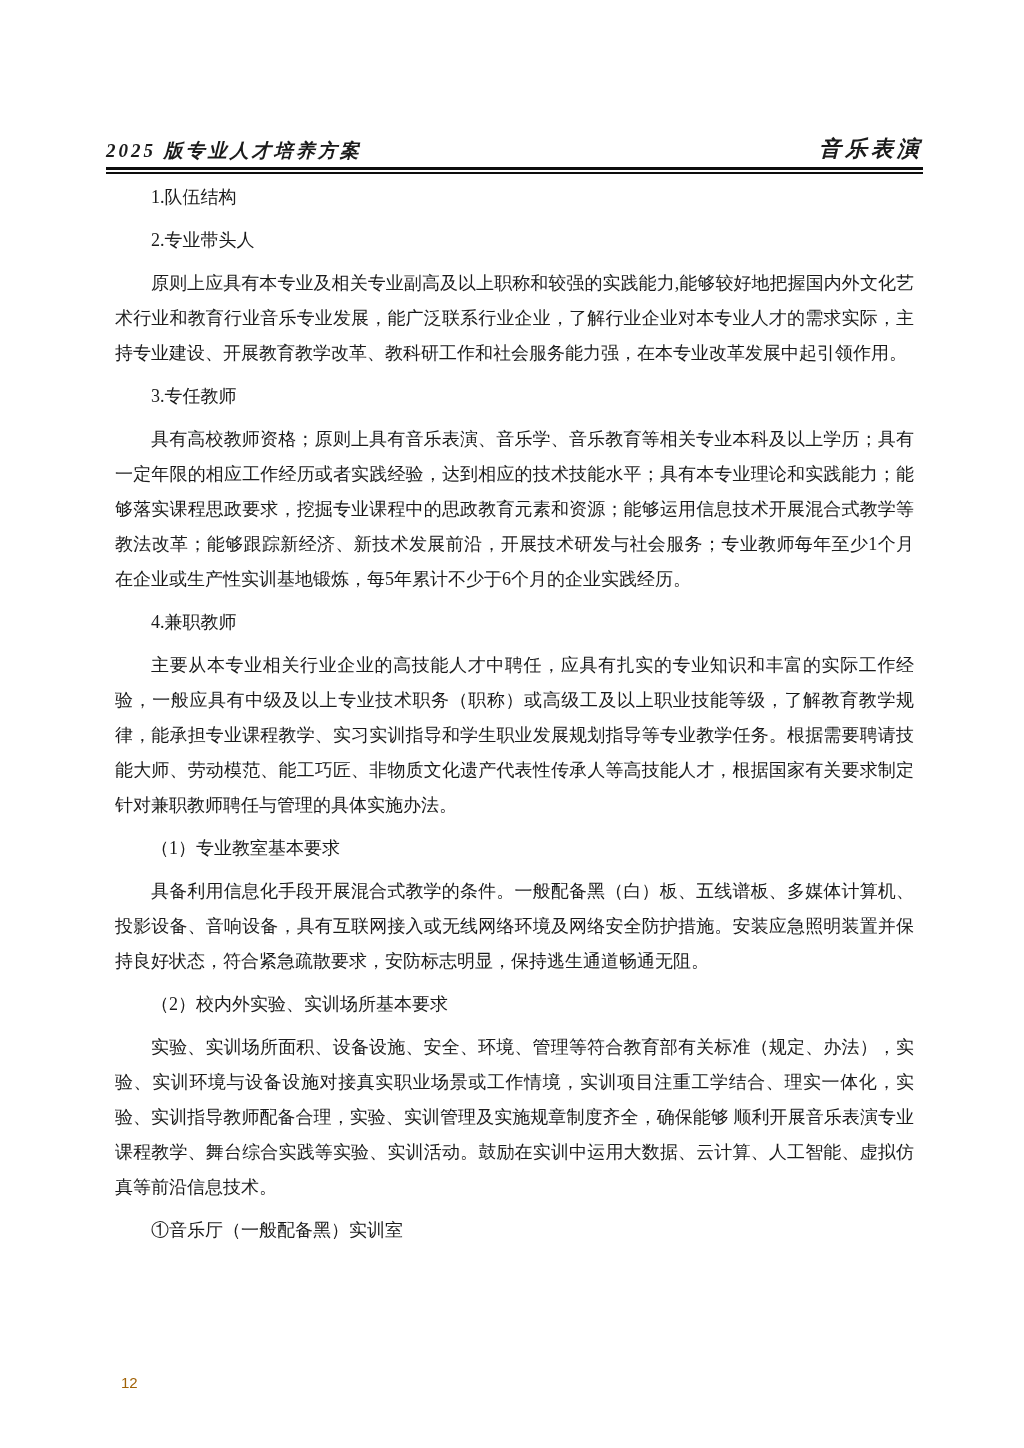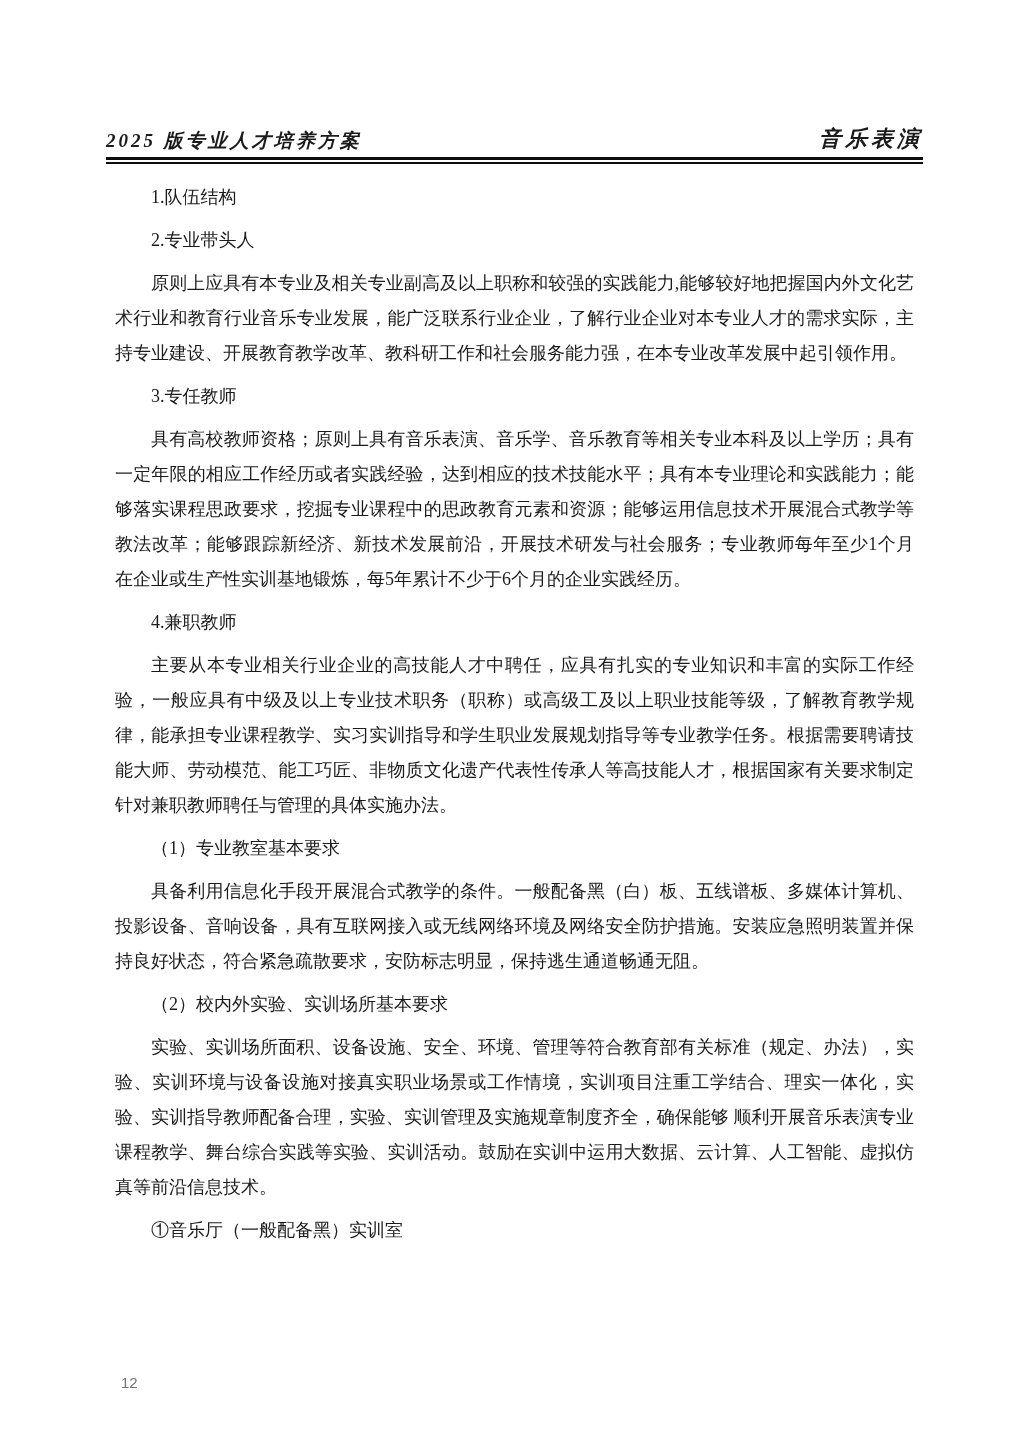--- a/index.html
+++ b/index.html
@@ -18,20 +18,21 @@
     position: absolute;
     left: 106px;
     right: 101px;
     top: 124px;
   }
   .header-row {
     display: flex;
     justify-content: space-between;
     align-items: flex-end;
     padding-bottom: 3px;
+    margin-top: 10px;
   }
   .header-left {
     font-size: 19px;
     font-weight: bold;
     font-style: italic;
     letter-spacing: 3px;
     white-space: nowrap;
   }
   .header-right {
     font-size: 22px;
@@ -62,21 +63,21 @@
     word-break: break-all;
   }
   .content p.para-first { text-indent: 1em; }
   
   .footer {
     position: absolute;
     left: 121px;
     top: 1374px;
     font-family: "Liberation Sans", sans-serif;
     font-size: 15px;
-    color: #737373;
+    color: #a16207;
   }
 </style>
 </head>
 <body>
 
 <div class="page">
 
   <div class="header">
     <div class="header-row">
       <span class="header-left">2025 版专业人才培养方案</span>

